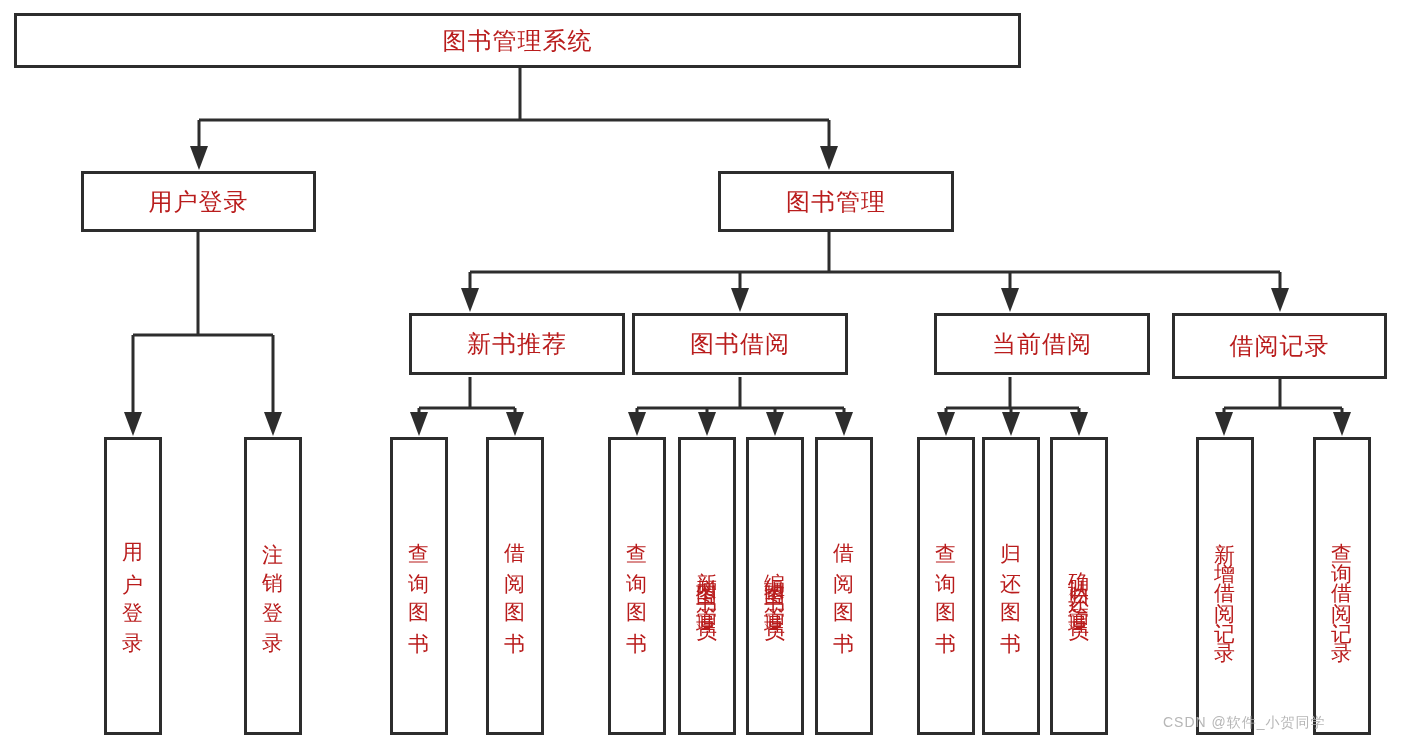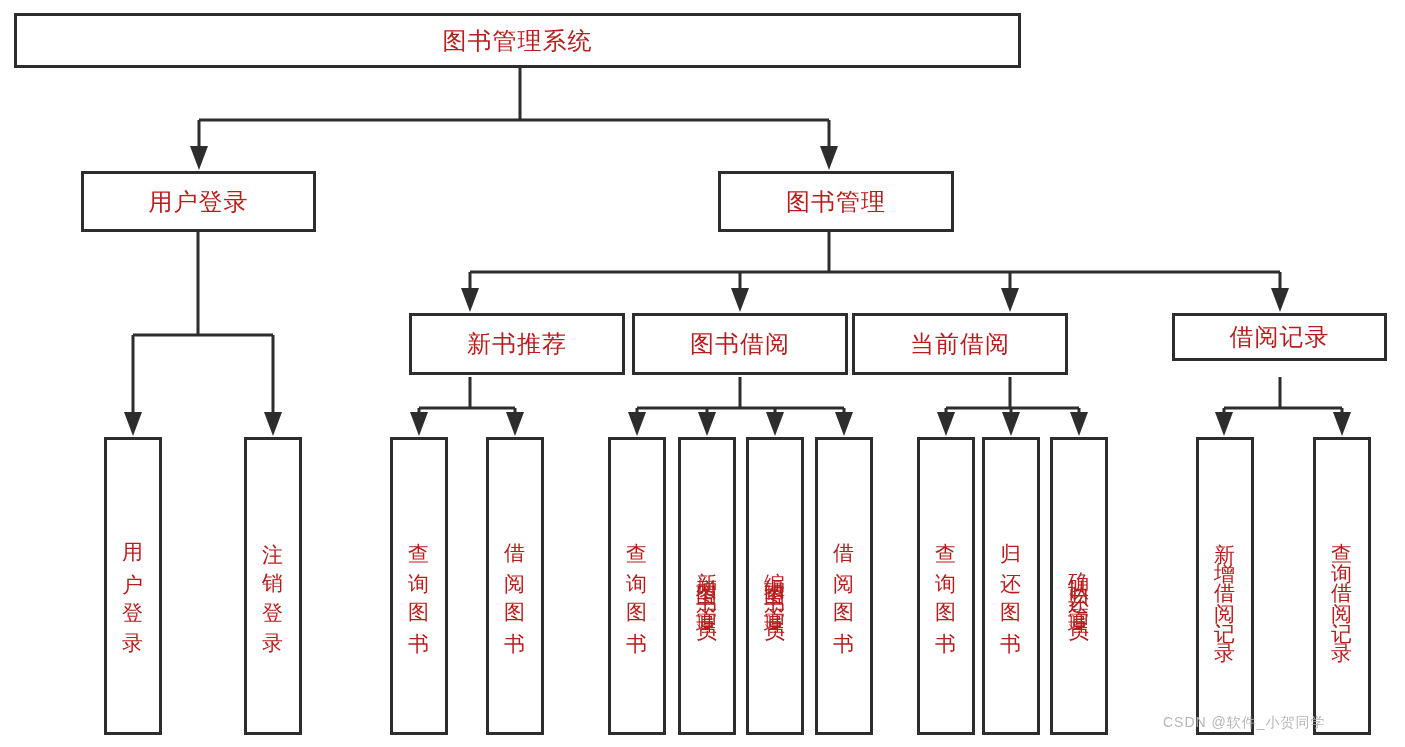--- a/index.html
+++ b/index.html
@@ -124,24 +124,24 @@
   <div class="box" style="left:711px; top:171px; width:236px; height:61px;margin-left:7px;">
     <span class="hlabel">图书管理</span>
   </div>
 
   <div class="box" style="left:362px; top:313px; width:216px; height:62px;margin-left:47px;">
     <span class="hlabel">新书推荐</span>
   </div>
   <div class="box" style="left:632px; top:313px; width:216px; height:62px;">
     <span class="hlabel">图书借阅</span>
   </div>
-  <div class="box" style="left:852px; top:313px; width:216px; height:62px;">
+  <div class="box" style="left:934px; top:313px; width:216px; height:62px;">
     <span class="hlabel">当前借阅</span>
   </div>
-  <div class="box" style="left:1172px; top:313px; width:215px; height:48px;align-items:center;">
+  <div class="box" style="left:1172px; top:313px; width:215px; height:66px;align-items:center;">
     <span class="hlabel">借阅记录</span>
   </div>
 
   <div class="box leaf" style="left:104px; top:437px;">
     <span class="vtext sp-loose">用户登录</span>
   </div>
   <div class="box leaf" style="left:244px; top:437px;">
     <span class="vtext sp-loose">注销登录</span>
   </div>
 

